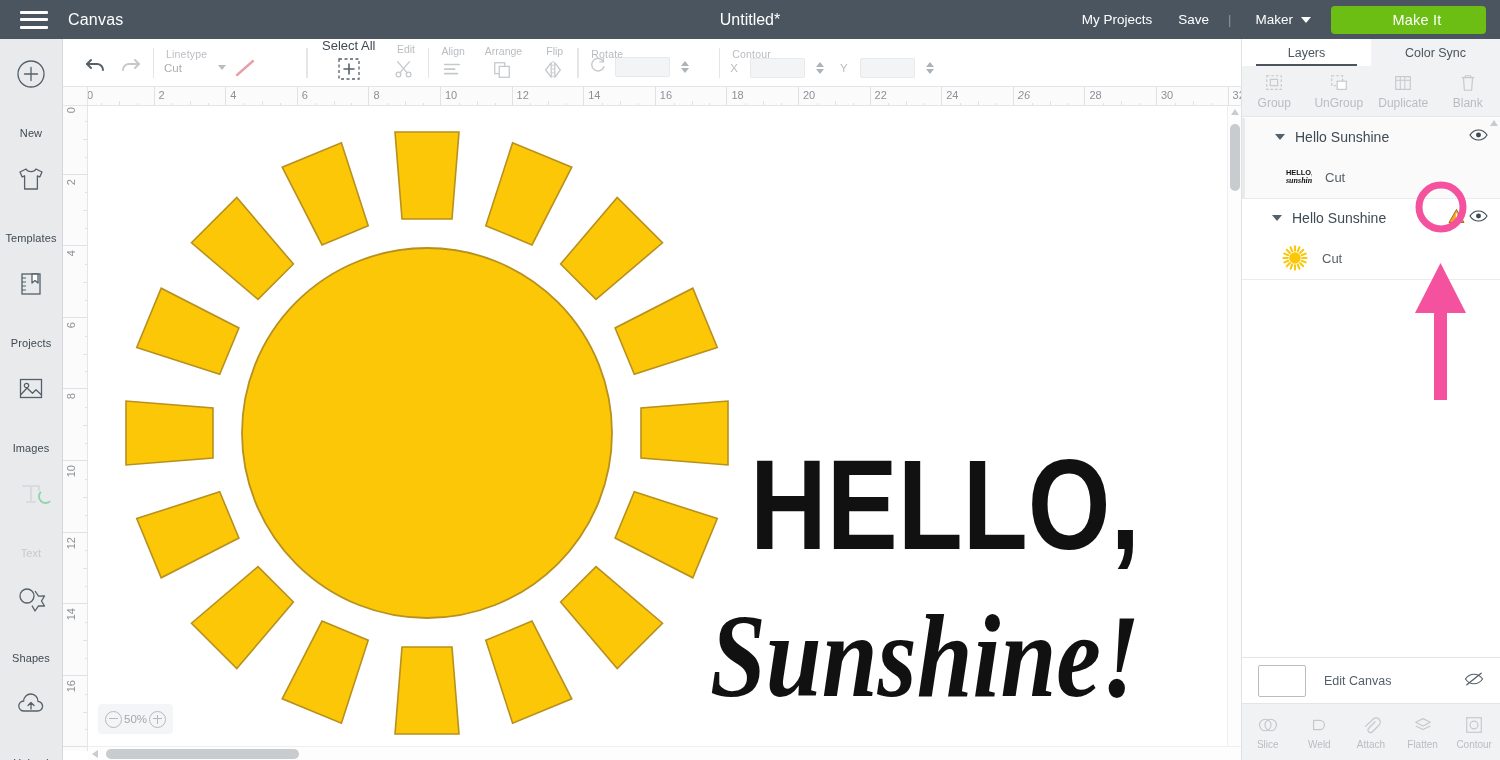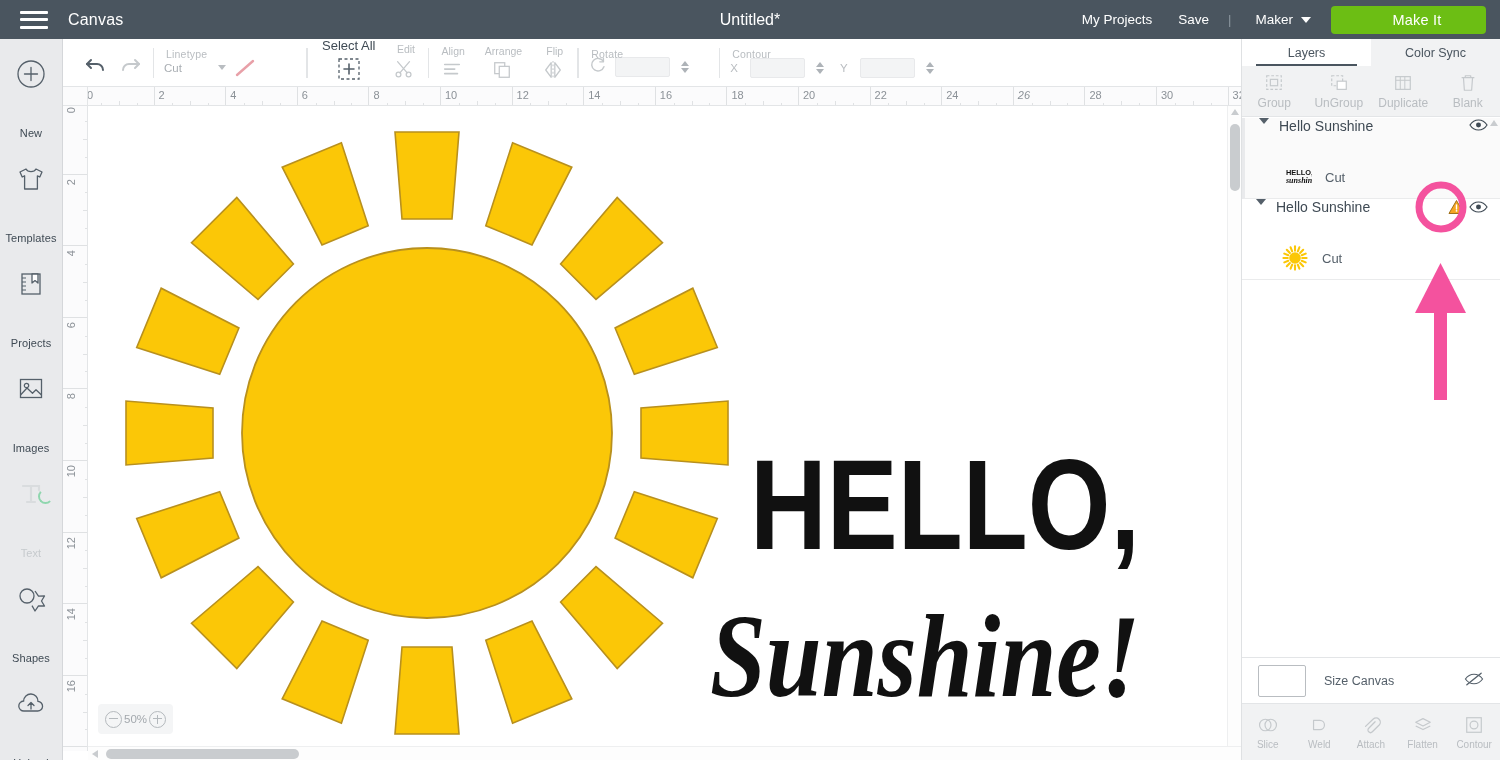--- a/index.html
+++ b/index.html
@@ -184,22 +184,22 @@
   }
   .raction { flex:1; display:flex; flex-direction:column; align-items:center; justify-content:center; cursor:pointer; }
   .raction .t { font-size: 12px; color:#b9bdc1; margin-top:3px; }
   .layers {
     position:absolute; top: 79px; left:0; right:0; bottom: 103px;
     overflow: hidden; background:#ffffff;
   }
   .lgroup { border-bottom: 1px solid #eaebec; }
   .lgroup.sel { background: #fafafa; border-left: 3px solid #e9eaec; }
   .lhead {
-    display:flex; align-items:flex-start; height: 38px; padding: 0 12px 0 14px;
-    position: relative; cursor: pointer;
+    display:flex; align-items:center; height: 38px; padding: 0 12px 0 14px;
+    position: relative; cursor: pointer; margin-left: 16px;
   }
   .tri { width:0;height:0;border-left:5px solid transparent;border-right:5px solid transparent;border-top:6px solid #55606a; margin-right:10px;}
   .lname { font-size: 14px; color:#3f4a54; }
   .lhead .right-icos { margin-left:auto; display:flex; align-items:center; gap:7px;}
   .lrow {
     display:flex; align-items:center; height: 42px; padding: 0 12px 0 38px; cursor:pointer;
   }
   .lthumb { width:30px; height:24px; display:flex; align-items:center; justify-content:center; }
   .lcut { font-size: 13px; color:#55606a; margin-left: 12px; }
   .lscroll { position:absolute; right:2px; top:2px; width:9px; }
@@ -777,21 +777,21 @@
                 <circle cx="13" cy="13" r="5.8" fill="#FBC707"></circle>
               </svg>
           </span>
           <span class="lcut">Cut</span>
         </div>
       </div>
     </div>
 
     <div class="blankrow">
       <span class="blankswatch"></span>
-      <span class="blanklbl">Size Canvas</span>
+      <span class="blanklbl">Edit Canvas</span>
       <span style="margin-left:auto;">
         <svg width="20" height="16" viewBox="0 0 21 16">
             <path d="M1.5 8s3.5-5 9-5 9 5 9 5-3.5 5-9 5-9-5-9-5z" fill="none" stroke="#55606a" stroke-width="1.2"></path>
             <path d="M3 14L18 2" stroke="#55606a" stroke-width="1.4" stroke-linecap="round"></path>
           </svg>
       </span>
     </div>
 
     <div class="opsbar">
       <div class="op">

